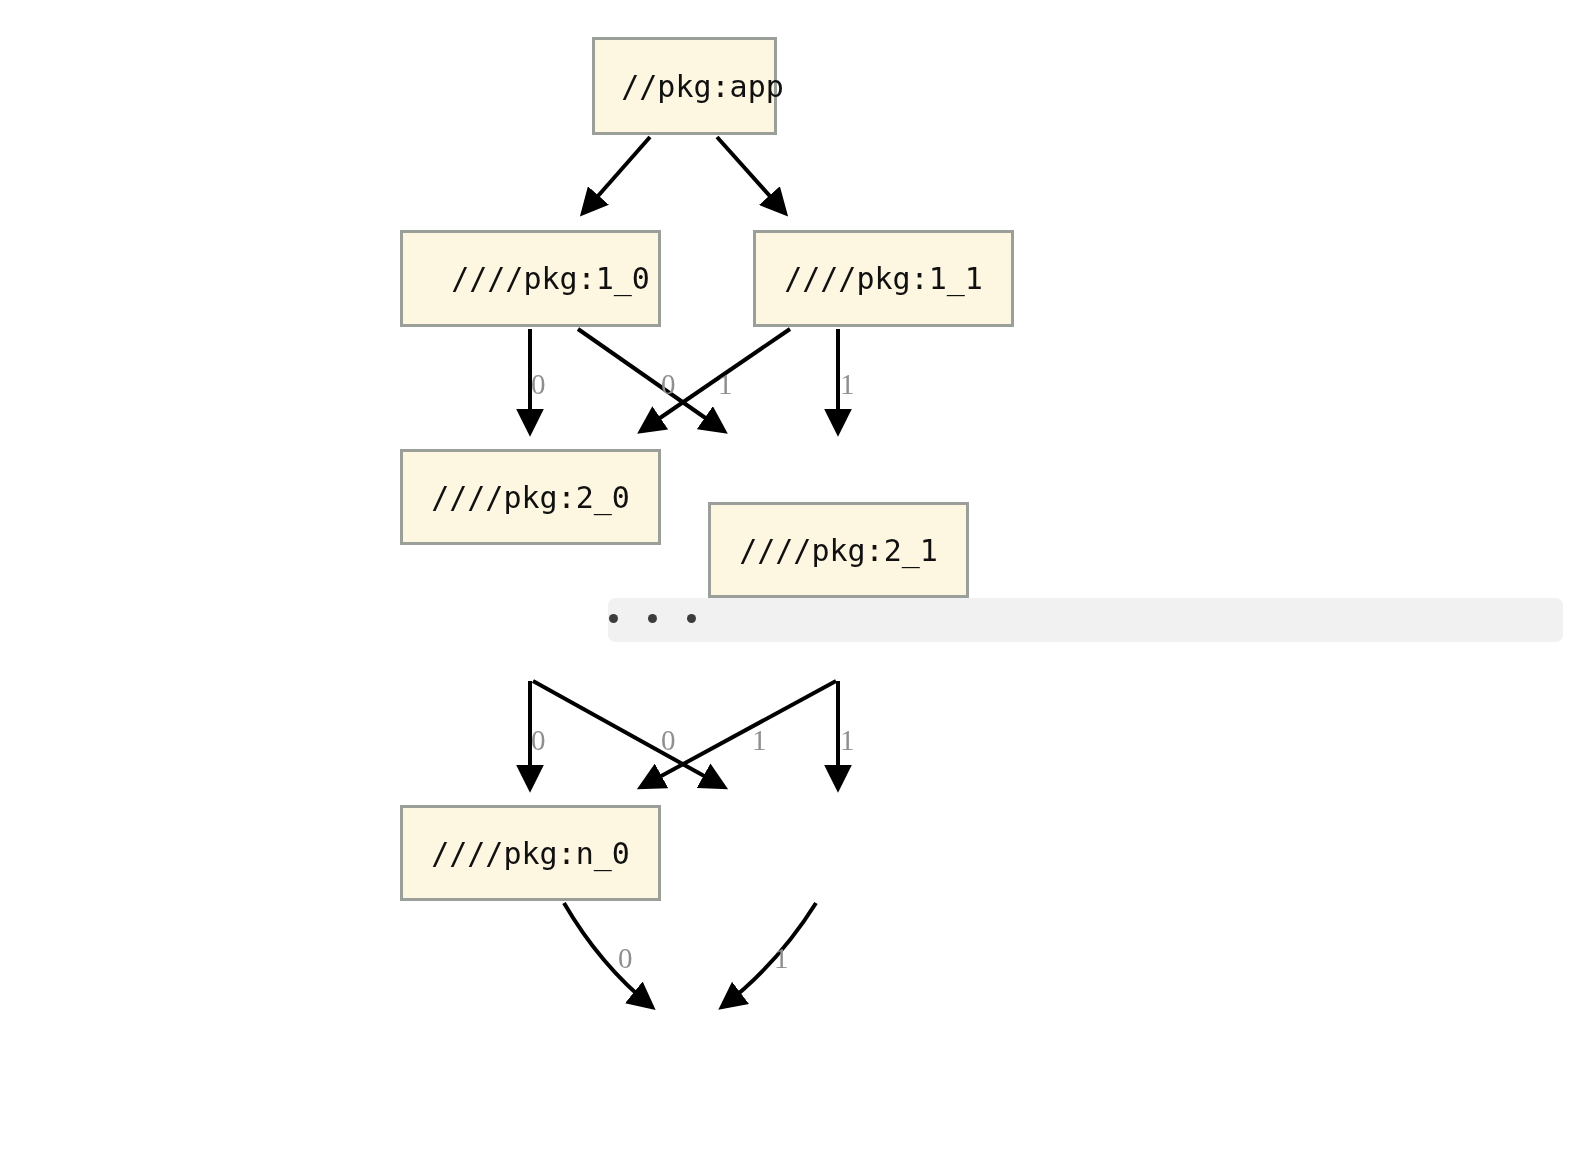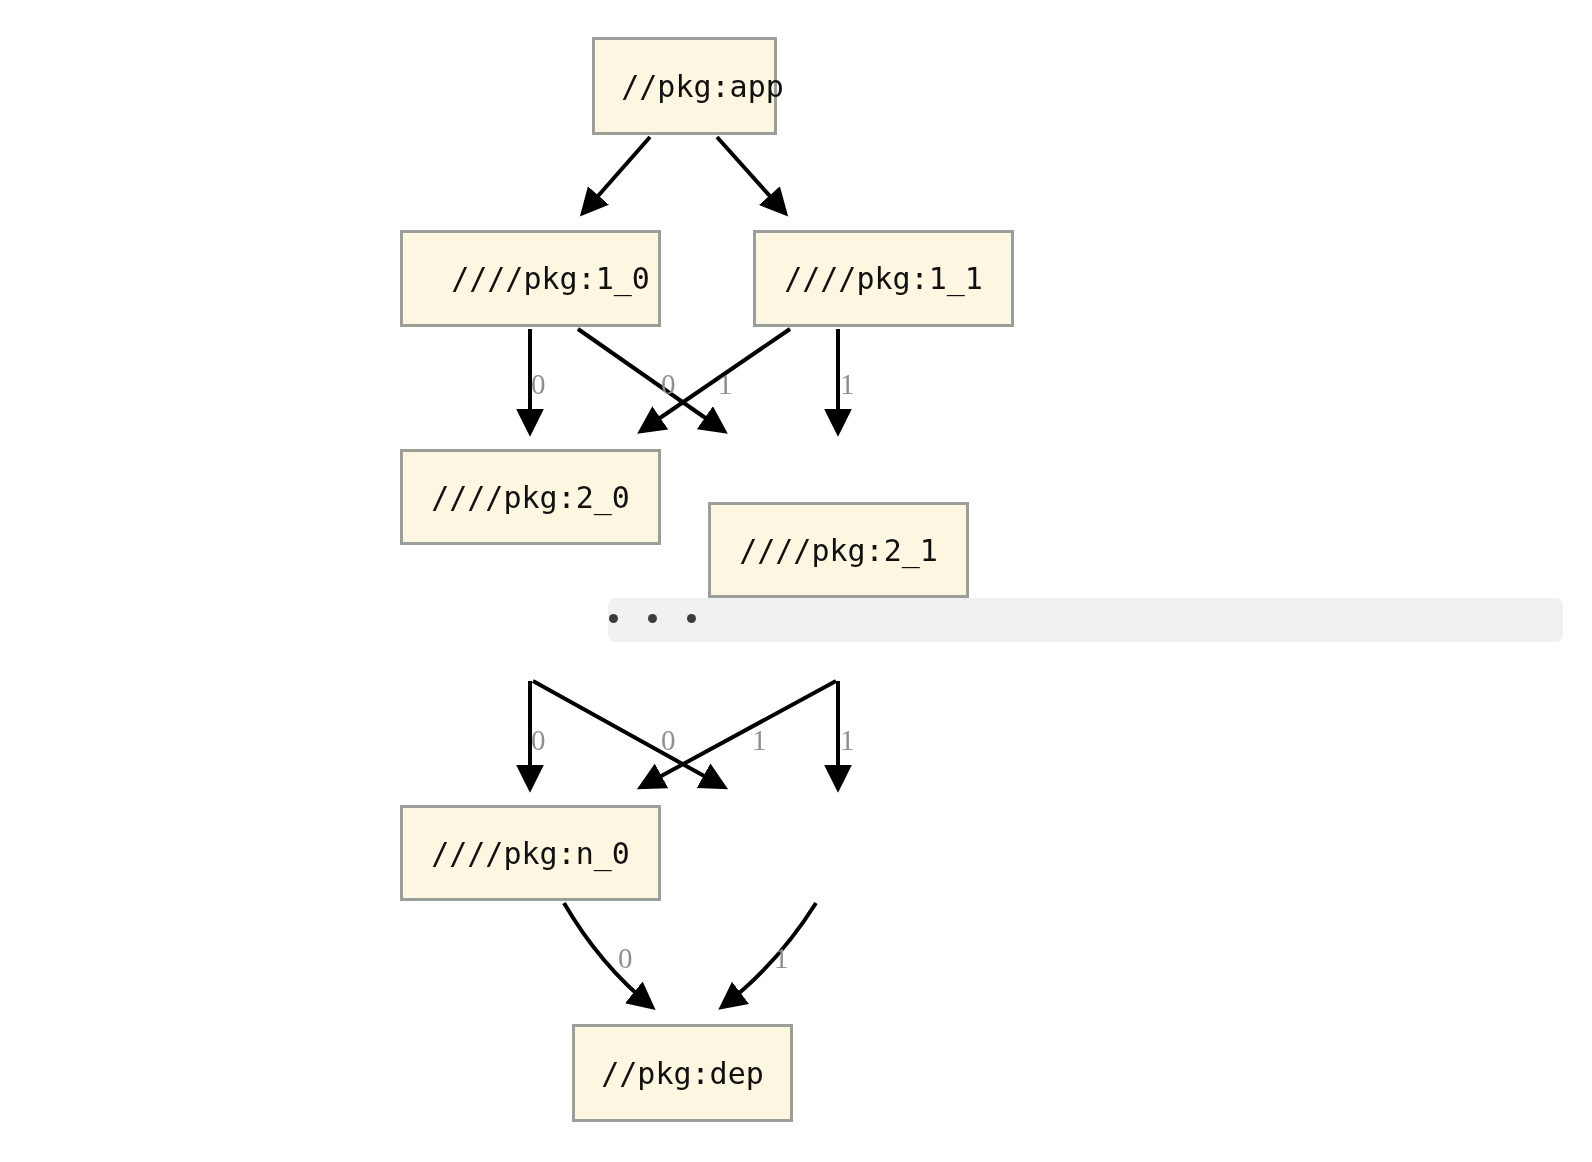--- a/index.html
+++ b/index.html
@@ -121,23 +121,20 @@
 
   <div class="node-box" style="left:708px; top:466px; width:261px; height:96px;margin-top:36px;">
     <span>////pkg:2_1</span>
   </div>
 
   <div class="node-box" style="left:400px; top:805px; width:261px; height:96px;">
     <span>////pkg:n_0</span>
   </div>
 
 
-  <div class="node-box" style="left:572px; top:1024px; width:221px; height:98px;">
-    <span>//pkg:dep</span>
-  </div>
 
   <div class="edge-label" style="left:531px; top:370px;">0</div>
   <div class="edge-label" style="left:661px; top:370px;">0</div>
   <div class="edge-label" style="left:718px; top:370px;">1</div>
   <div class="edge-label" style="left:840px; top:370px;">1</div>
 
   <div class="edge-label" style="left:531px; top:726px;">0</div>
   <div class="edge-label" style="left:661px; top:726px;">0</div>
   <div class="edge-label" style="left:752px; top:726px;">1</div>
   <div class="edge-label" style="left:840px; top:726px;">1</div>

